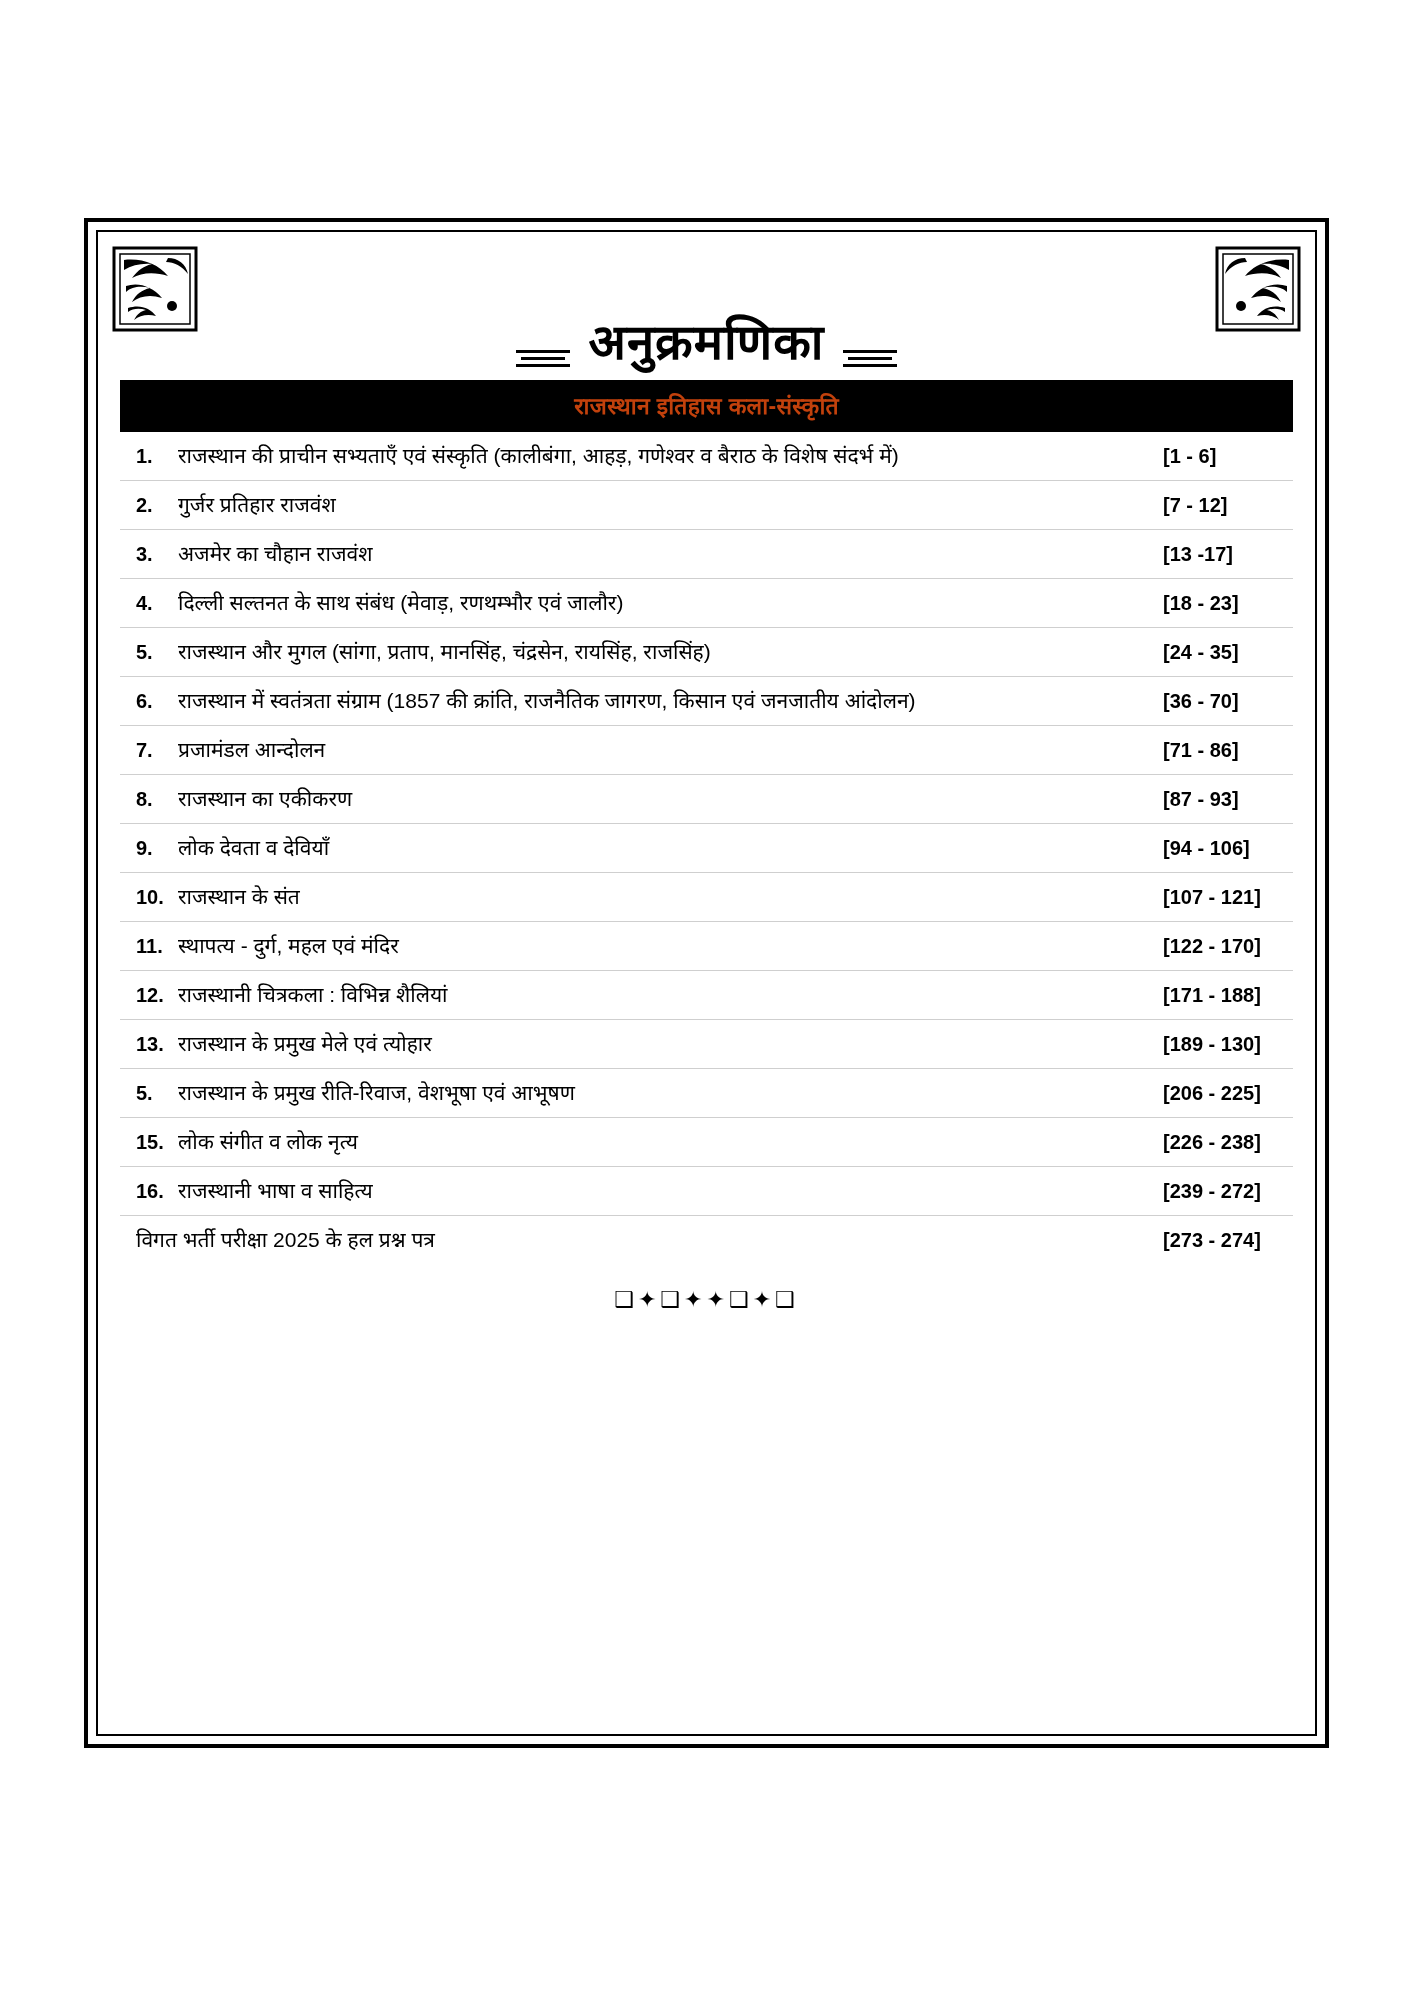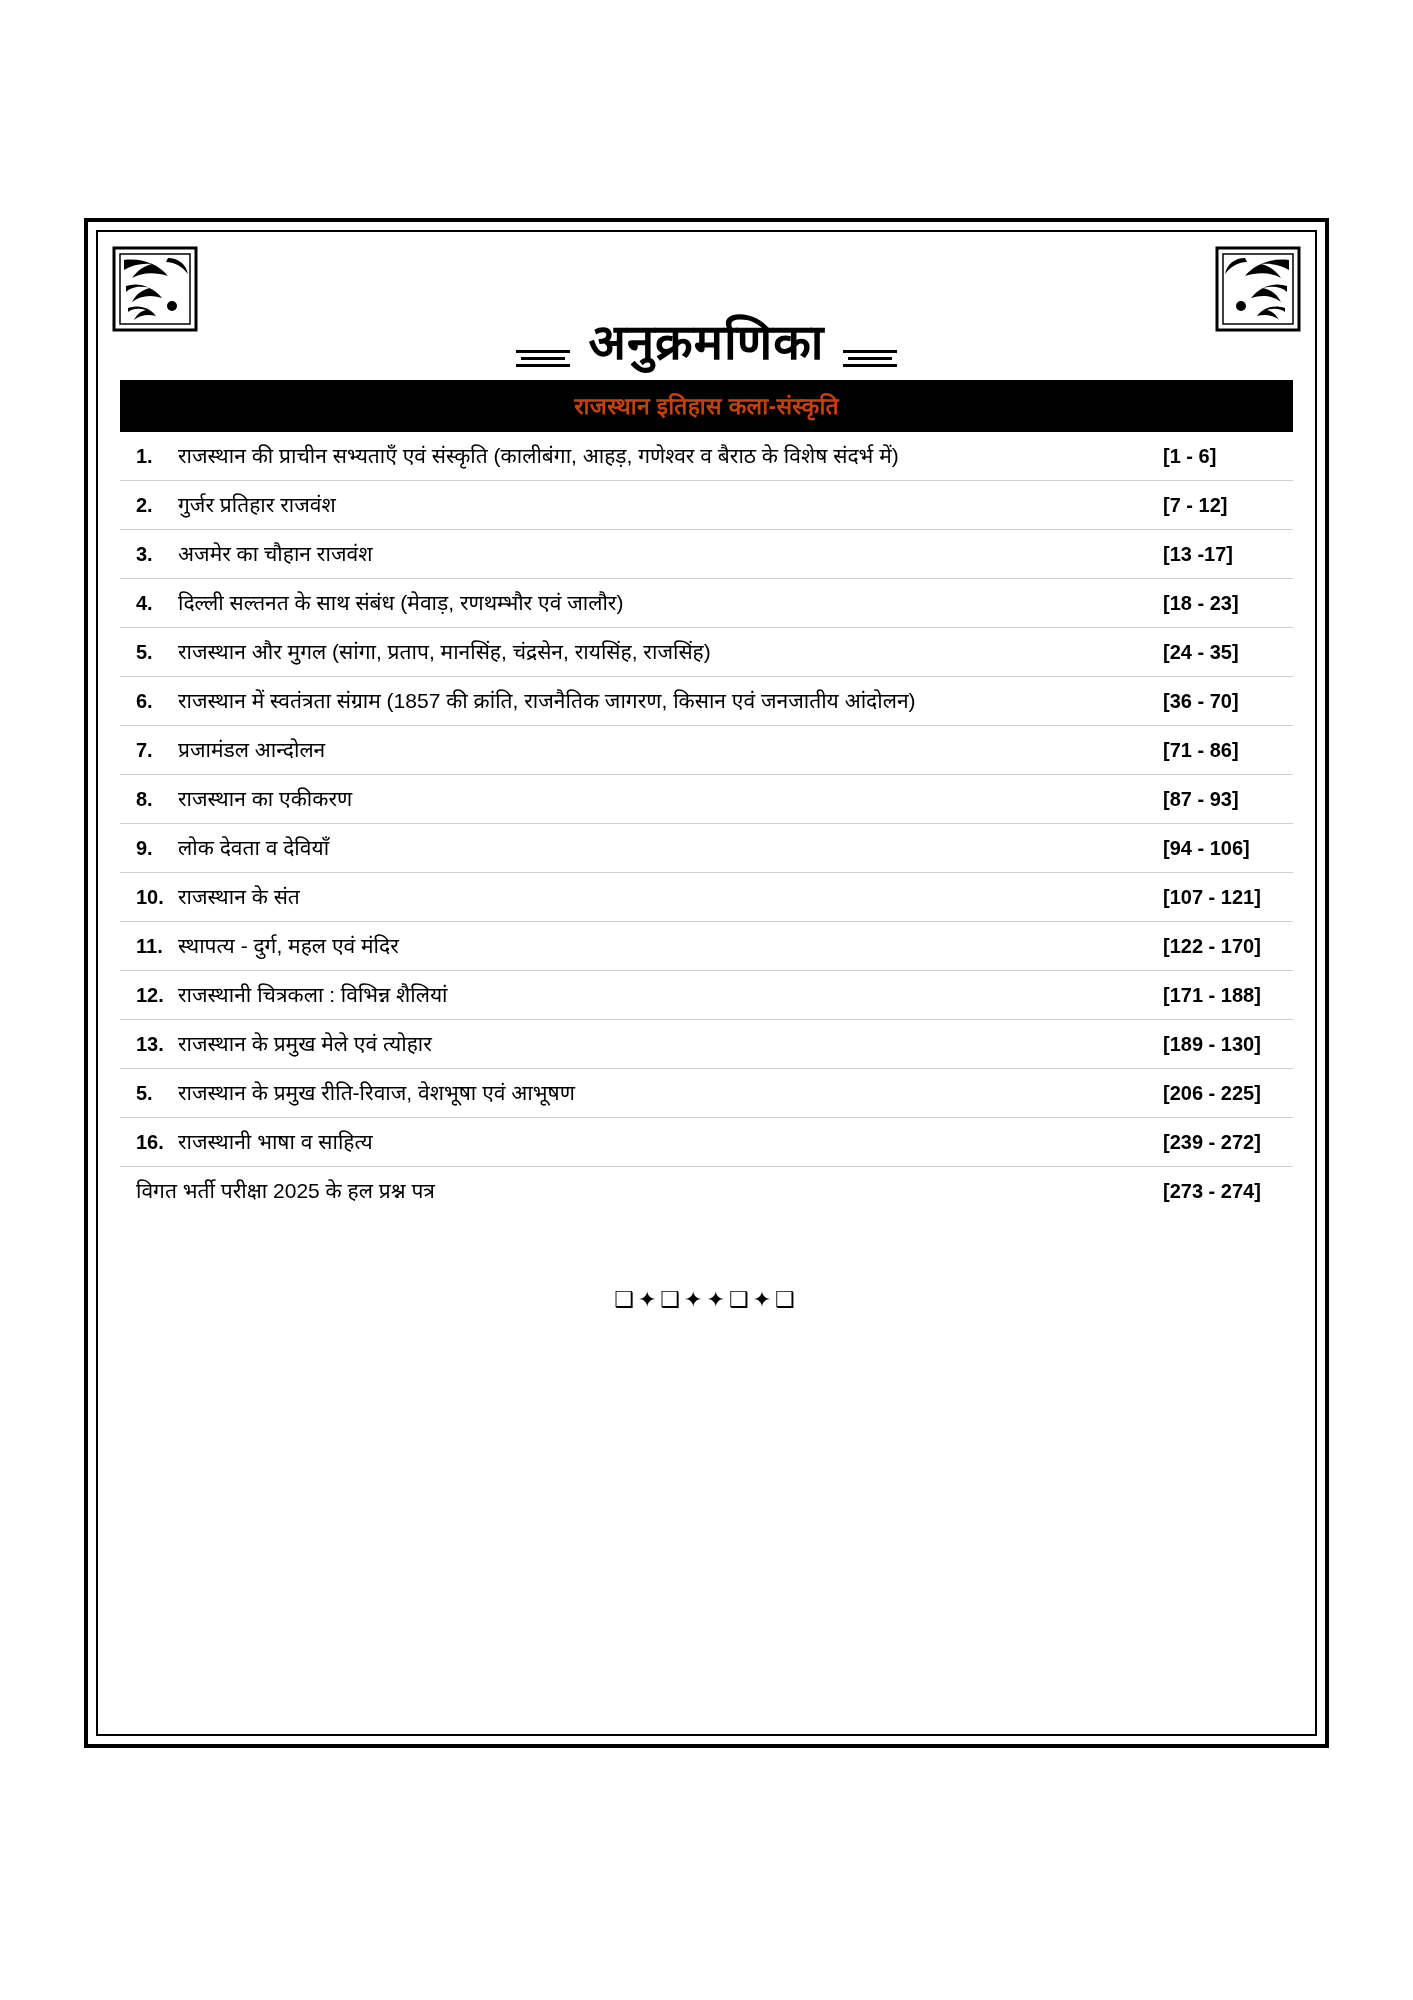--- a/index.html
+++ b/index.html
@@ -254,20 +254,25 @@
         <span class="toc-num">13.</span>
         <span class="toc-title">राजस्थान के प्रमुख मेले एवं त्योहार</span>
         <span class="toc-pages">[189 - 130]</span>
       </div>
       <div class="toc-row">
         <span class="toc-num">5.</span>
         <span class="toc-title">राजस्थान के प्रमुख रीति-रिवाज, वेशभूषा एवं आभूषण</span>
         <span class="toc-pages">[206 - 225]</span>
       </div>
       <div class="toc-row">
+        <span class="toc-num">15.</span>
+        <span class="toc-title">लोक संगीत  व लोक नृत्य</span>
+        <span class="toc-pages">[226 - 238]</span>
+      </div>
+      <div class="toc-row">
         <span class="toc-num">16.</span>
         <span class="toc-title">राजस्थानी भाषा व साहित्य</span>
         <span class="toc-pages">[239 - 272]</span>
       </div>
 
       <div class="toc-row final">
         <span class="toc-title">विगत भर्ती परीक्षा 2025 के हल प्रश्न पत्र</span>
         <span class="toc-pages">[273 - 274]</span>
       </div>
     </div>

